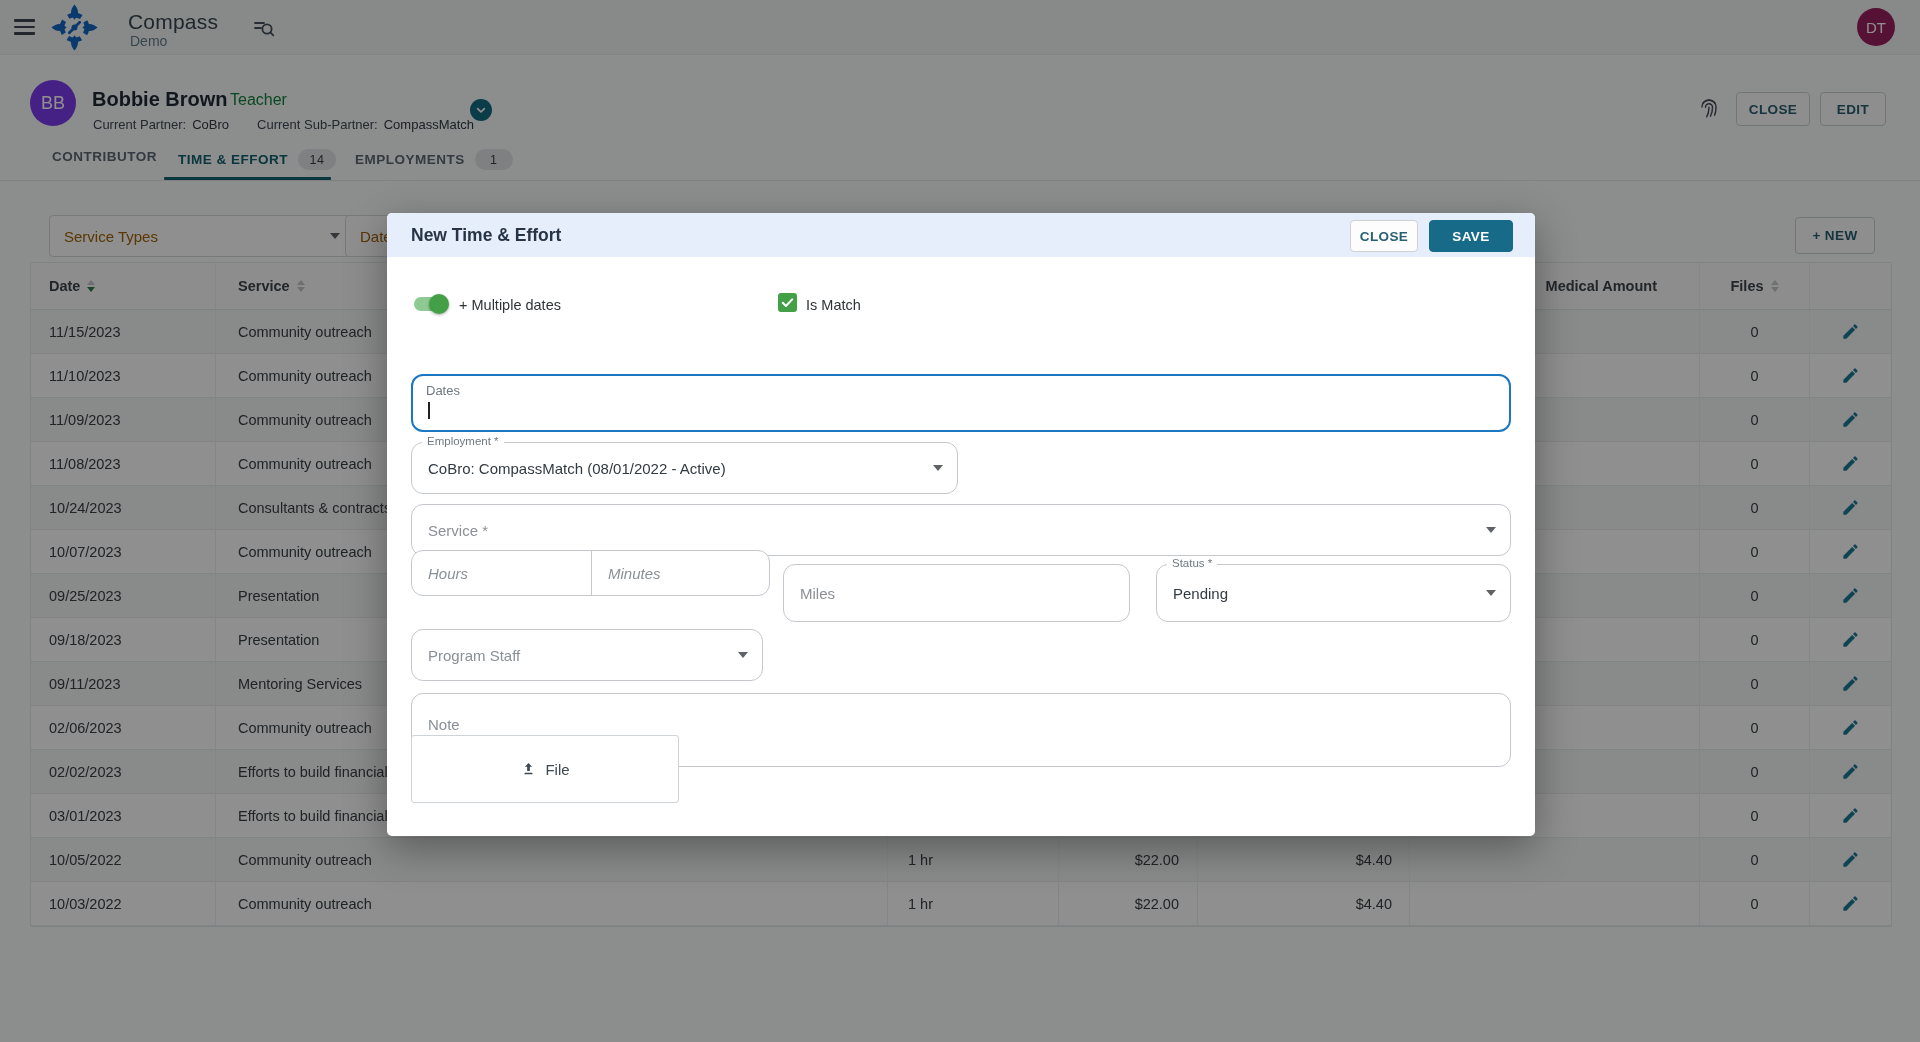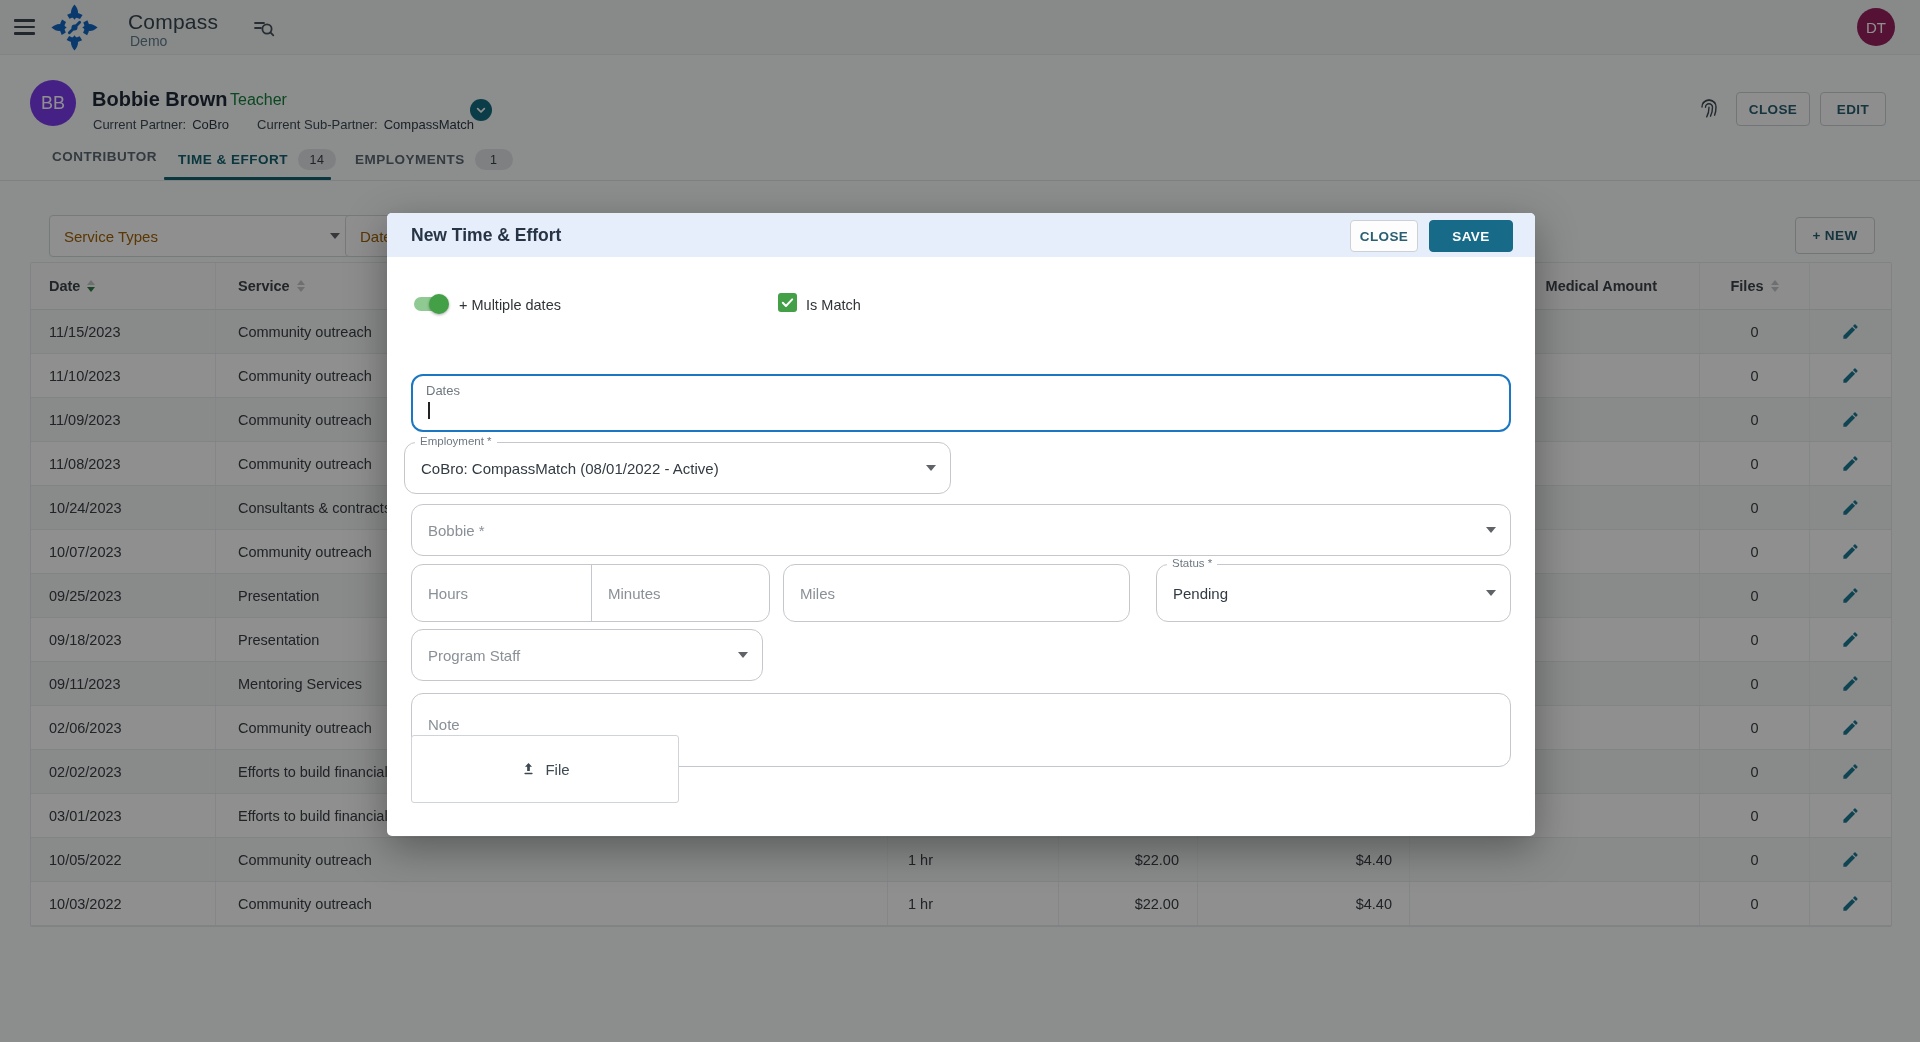--- a/index.html
+++ b/index.html
@@ -433,32 +433,32 @@
         <polyline points="4.5 12.5 9.5 17.5 19.5 7"></polyline>
       </svg>
   </div>
   <div class="m-label" style="left:419px;top:84px;">Is Match</div>
 
   <div class="field f-focus" style="left:24px;top:117px;width:1100px;height:58px;">
     <span class="f-label-in">Dates</span>
     <span class="caret"></span>
   </div>
 
-  <div class="field" style="left:17px;top:185px;width:547px;height:52px;">
+  <div class="field" style="left:24px;top:185px;width:547px;height:52px;">
     <span class="notch">Employment *</span>
     <span class="f-value">CoBro: CompassMatch (08/01/2022 - Active)</span>
     <span class="f-arrow dd"></span>
   </div>
 
   <div class="field" style="left:24px;top:247px;width:1100px;height:52px;">
-    <span class="f-ph">Bobbie *</span>
+    <span class="f-ph">Service *</span>
     <span class="f-arrow dd"></span>
   </div>
 
-  <div class="field" style="left:24px;top:307px;width:359px;height:58px;">
+  <div class="field" style="left:24px;top:293px;width:359px;height:46px;font-style:italic;">
     <span class="vdiv"></span>
     <span class="f-ph" style="left:16px;">Hours</span>
     <span class="f-ph" style="left:196px;">Minutes</span>
   </div>
   <div class="field" style="left:396px;top:307px;width:347px;height:58px;">
     <span class="f-ph">Miles</span>
   </div>
   <div class="field" style="left:769px;top:307px;width:355px;height:58px;">
     <span class="notch">Status *</span>
     <span class="f-value">Pending</span>

